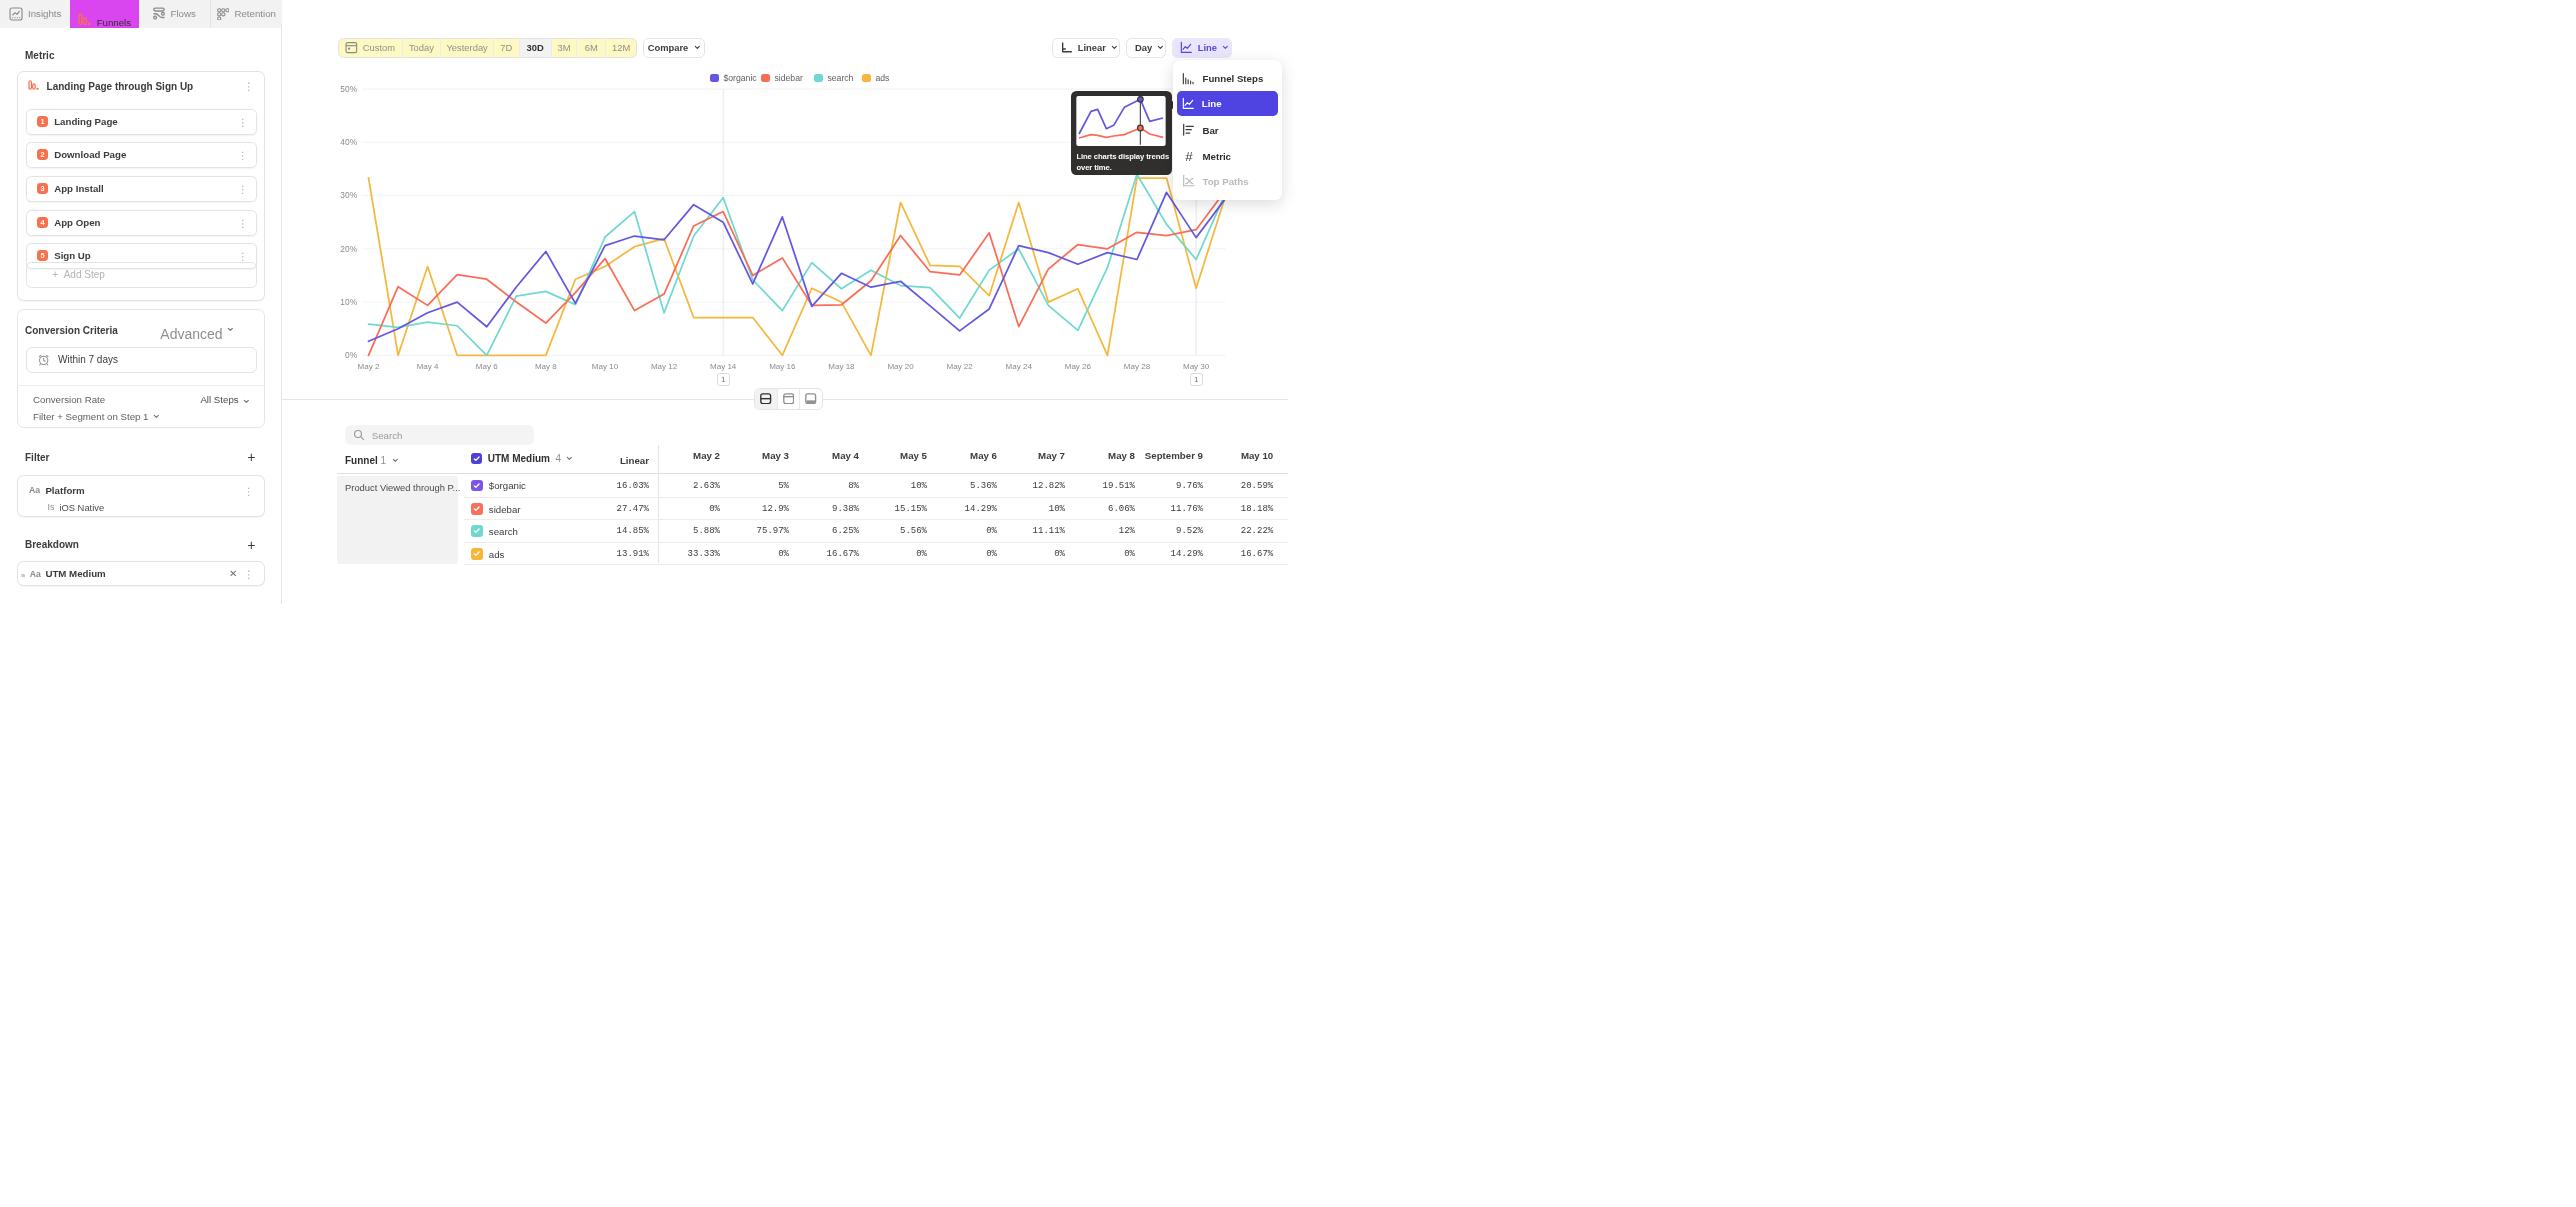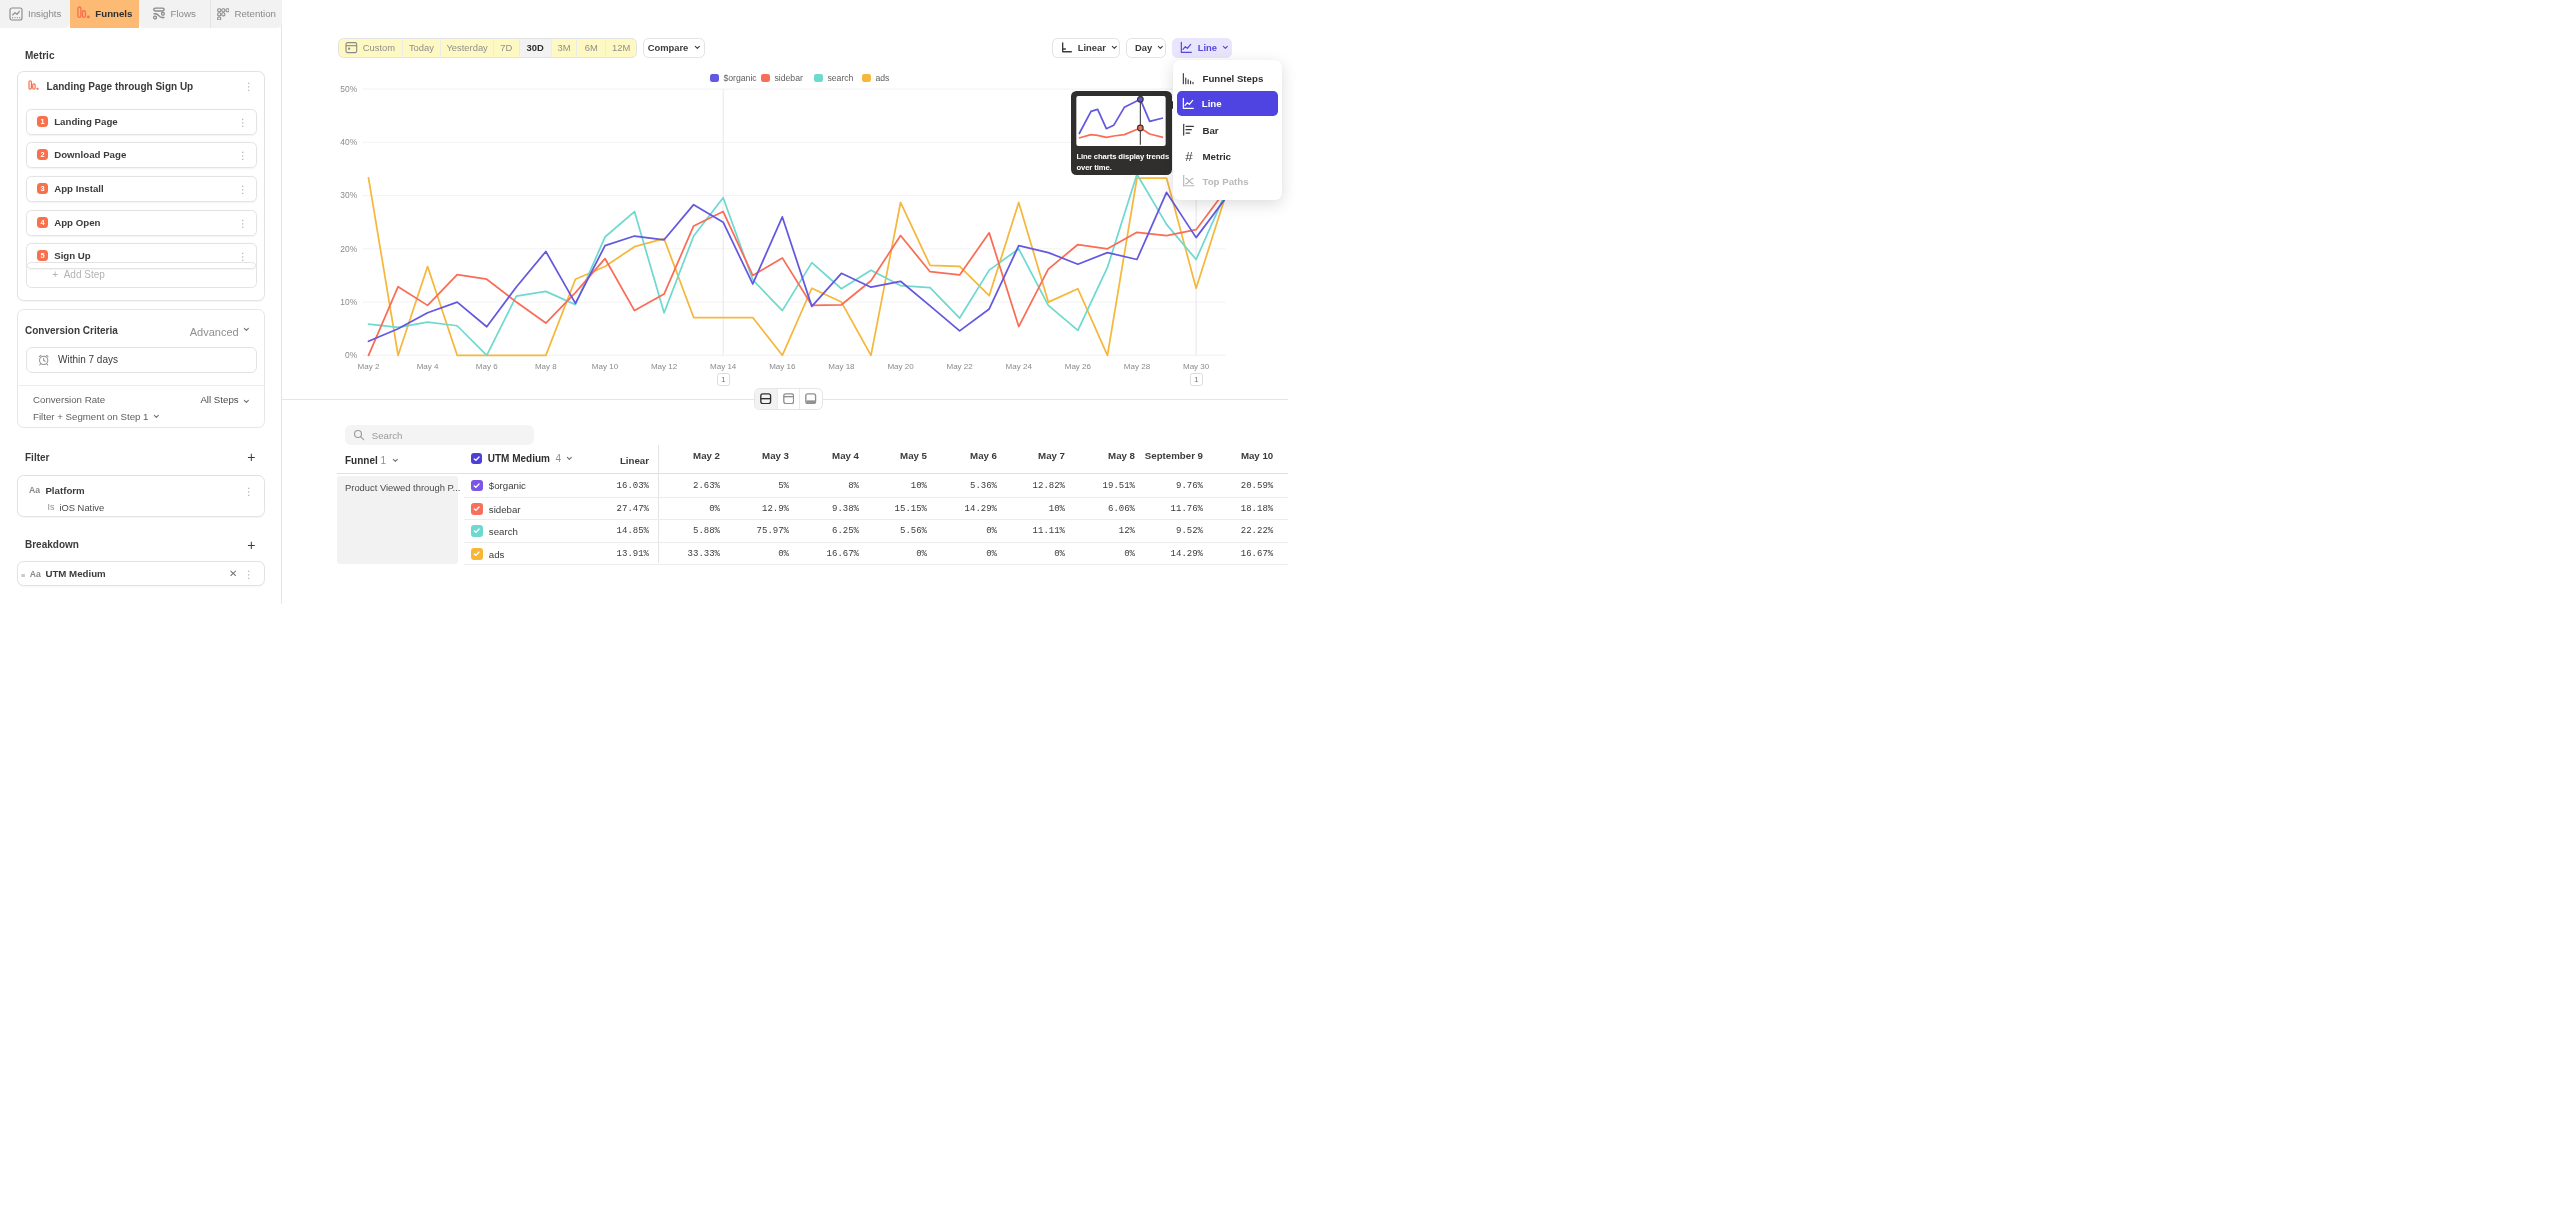--- a/index.html
+++ b/index.html
@@ -9,21 +9,21 @@
 .cb { display:inline-flex; width:11.4px; height:11.4px; border-radius:3px;
   align-items:center; justify-content:center; flex:none; }
 
 
 #sidebar { position:absolute; left:0; top:0; width:282px; height:604px;
   background:#fff; border-right:0.7px solid #e5e5e5; }
 #tabs { position:absolute; left:0; top:0; width:282px; height:27.5px; }
 .tab { position:absolute; top:0; height:27.5px; background:#f2f2f2; display:flex;
   align-items:center; justify-content:center; gap:5.4px; color:#8a8a8a;
   font-size:9.7px; }
-.tab.active { background:#fdba74; color:#2f2f2f; font-weight:bold; }
+.tab.active { background:#d946ef; color:#2f2f2f; font-weight:normal;align-items:flex-end; }
 .shead { position:absolute; left:25px; font-size:10px; font-weight:bold; color:#3b3b3b; }
 .card { position:absolute; left:17.4px; width:248px; background:#fff;
   border:0.7px solid #e2e2e2; border-radius:6.7px;
   box-shadow:0 0.7px 1.3px rgba(0,0,0,.04); }
 .step { position:absolute; left:7.4px; width:231px; height:25.5px;
   border:0.7px solid #e3e3e3; border-radius:5.4px; display:flex; align-items:center;
   box-shadow:0 0.7px 1.3px rgba(0,0,0,.05); }
 .chip { width:11.4px; height:11.4px; margin-left:10px; border-radius:3.4px;
   background:#f8714c; color:#fff; font-size:7.4px; font-weight:bold;
   display:inline-flex; align-items:center; justify-content:center; }
@@ -348,21 +348,21 @@
         <span class="slab">Sign Up</span>
         <span class="dots">⋮</span>
       </div>
     <div class="step" style="top:190px; border-style:solid; box-shadow:none;">
         <span style="margin-left:25.5px; color:#b3b3b3; font-size:10px;">+&nbsp;&nbsp;Add Step</span>
       </div>
   </div>
 
   <div class="card" style="top:309px; height:119px; box-shadow:none; border-color:#e6e6e6;"></div>
   <div class="shead" style="top:325px">Conversion Criteria</div>
-  <div class="abs" style="top:326px; right:31px; font-size:11px; color:#8f8f8f; display:flex; gap:4.7px; align-items:flex-start;">Advanced <svg width="6.7" height="6.7" viewBox="0 0 10 10" fill="none" stroke="#6f6f6f" stroke-width="1.6" stroke-linecap="round" stroke-linejoin="round">
+  <div class="abs" style="top:326px; right:47px; font-size:14px; color:#8f8f8f; display:flex; gap:4.7px; align-items:flex-start;">Advanced <svg width="6.7" height="6.7" viewBox="0 0 10 10" fill="none" stroke="#6f6f6f" stroke-width="1.6" stroke-linecap="round" stroke-linejoin="round">
         <polyline points="2,3.5 5,6.5 8,3.5"></polyline>
       </svg></div>
   <div class="abs" style="left:25.5px; top:347px; width:231px; height:25.5px; border:0.7px solid #e3e3e3; border-radius:6px; background:#fff; display:flex; align-items:center; gap:7.4px; padding-left:10.7px; font-size:10px; color:#3b3b3b;"><svg width="13.4" height="13.4" viewBox="0 0 20 20" fill="none" stroke="#8f8f8f" stroke-width="1.5" stroke-linecap="round">
         <circle cx="10" cy="11" r="6.2"></circle>
         <polyline points="10,8 10,11.3 12.3,12.4"></polyline>
         <path d="M3.5 5.5 5.8 3.4M16.5 5.5 14.2 3.4"></path>
         <path d="M5.2 16.5 4 18M14.8 16.5 16 18"></path>
       </svg>Within 7 days</div>
   <div class="abs" style="left:17.4px; top:385px; width:248px; height:0.7px; background:#ededed;"></div>
   <div class="abs" style="left:33px; top:394px; font-size:9.7px; color:#5f5f5f;">Conversion Rate</div>

